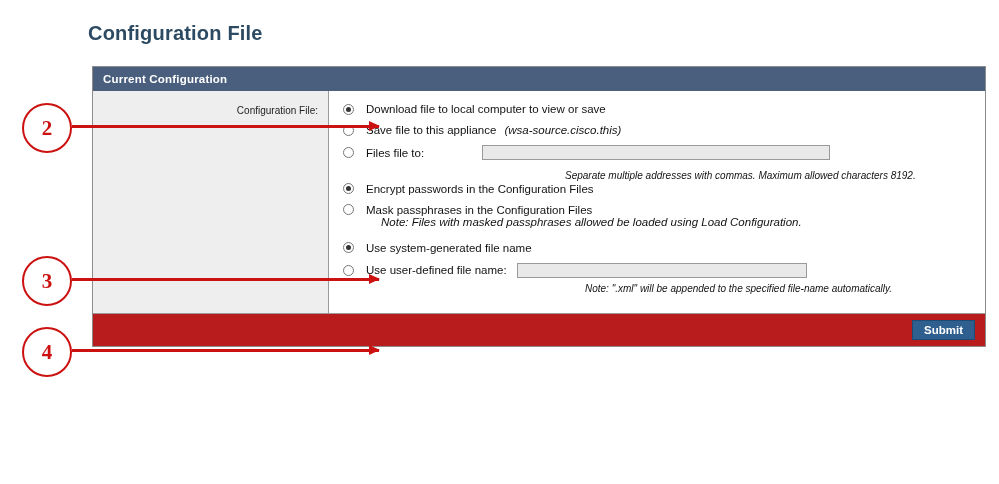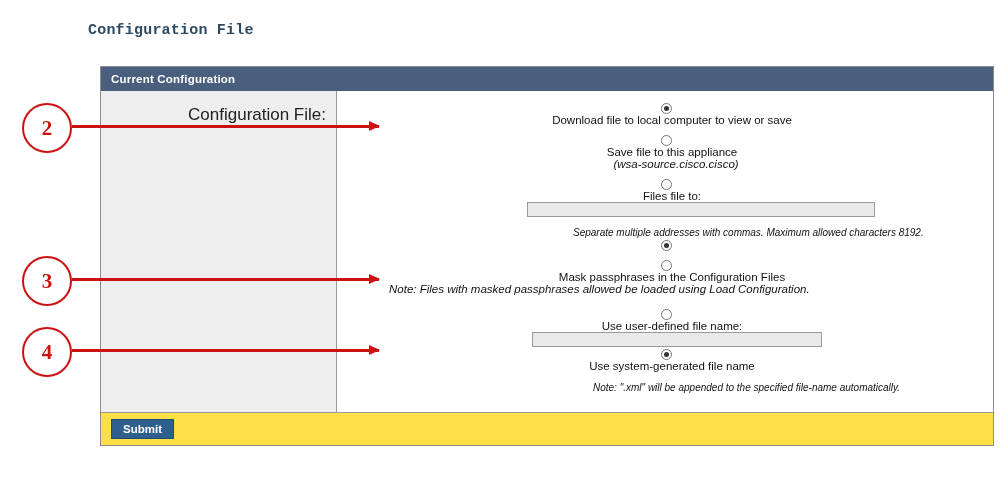--- a/index.html
+++ b/index.html
@@ -12,30 +12,29 @@
     height: 484px;
     font-family: "Liberation Sans", sans-serif;
     position: relative;
     overflow: hidden;
   }
 
   .page-title {
     position: absolute;
     left: 88px;
     top: 22px;
-    font-size: 15px;
+    font-size: 20px;
     font-weight: bold;
     color: #2c4a62;
     letter-spacing: 0.2px;
-    font-family: Liberation Mono, monospace;
   }
 
   .panel {
     position: absolute;
-    left: 100px;
+    left: 92px;
     top: 66px;
     width: 894px;
     border: 1px solid #8c8c8c;
     background: #ffffff;
     box-sizing: border-box;
   }
 
   .panel-header {
     background: #4a5f7e;
     color: #ffffff;
@@ -50,35 +49,34 @@
     background: #ffffff;
   }
 
   .label-col {
     width: 293px;
     background: #eeeeee;
     border-right: 1px solid #9a9a9a;
     box-sizing: border-box;
     padding: 14px 10px 0 0;
     text-align: right;
-    font-size: 17px;
+    font-size: 10px;
     color: #222222;
   }
 
   .field-col {
     flex: 1;
     padding: 12px 0 18px 14px;
     box-sizing: border-box;
   }
 
   .radio-row {
     display: flex;
     align-items: center;
     margin-bottom: 9px;
-    flex-direction: column;
   }
 
   .radio {
     width: 11px;
     height: 11px;
     border-radius: 50%;
     border: 1px solid #767676;
     background: #ffffff;
     box-sizing: border-box;
     margin-right: 12px;
@@ -139,24 +137,25 @@
   }
 
   .sub-note {
     font-size: 11.5px;
     font-style: italic;
     color: #111111;
     margin: -4px 0 14px 38px;
   }
 
   .panel-footer {
-    background: #fde047;
+    background: #b91c1c;
     border-top: 1px solid #9a9a9a;
     padding: 6px 10px;
     display: flex;
+    justify-content: flex-end;
   }
 
   .submit-btn {
     background: #2f5f8f;
     color: #ffffff;
     font-size: 11.5px;
     font-weight: bold;
     border: 1px solid #1e4straight;
     border: 1px solid #1e4a73;
     padding: 3px 11px;
@@ -212,52 +211,53 @@
     <div class="field-col">
 
       <div class="radio-row">
         <span class="radio checked"></span>
         <span class="radio-label">Download file to local computer to view or save</span>
       </div>
 
       <div class="radio-row">
         <span class="radio"></span>
         <span class="radio-label">Save file to this appliance</span>
-        <span class="radio-note">(wsa-source.cisco.cisco)</span>
+        <span class="radio-note">(wsa-source.cisco.this)</span>
       </div>
 
       <div class="radio-row">
         <span class="radio"></span>
         <span class="radio-label">Files file to:</span>
         <input class="text-input input-wide" type="text" placeholder="" style="">
       </div>
 
       <div class="hint hint-email">Separate multiple addresses with commas. Maximum allowed characters 8192.</div>
 
 
       <div class="radio-row">
         <span class="radio checked"></span>
+        <span class="radio-label">Encrypt passwords in the Configuration Files</span>
       </div>
 
       <div class="radio-row" style="margin-bottom:4px;">
         <span class="radio"></span>
         <span class="radio-label">Mask passphrases in the Configuration Files</span>
       </div>
 
       <div class="sub-note">Note: Files with masked passphrases allowed be loaded using Load Configuration.</div>
+
+      <div class="radio-row">
+        <span class="radio checked"></span>
+        <span class="radio-label">Use system-generated file name</span>
+      </div>
 
       <div class="radio-row" style="margin-bottom:2px;">
         <span class="radio"></span>
         <span class="radio-label">Use user-defined file name:</span>
         <input class="text-input input-narrow" type="text" placeholder="" style="">
-      </div>
-
-      <div class="radio-row">
-        <span class="radio checked"></span>
-        <span class="radio-label">Use system-generated file name</span>
       </div>
 
       <div class="hint hint-filename">Note: ".xml" will be appended to the specified file-name automatically.</div>
     </div>
   </div>
 
   <div class="panel-footer">
     <button class="submit-btn">Submit</button>
   </div>
 </div>

